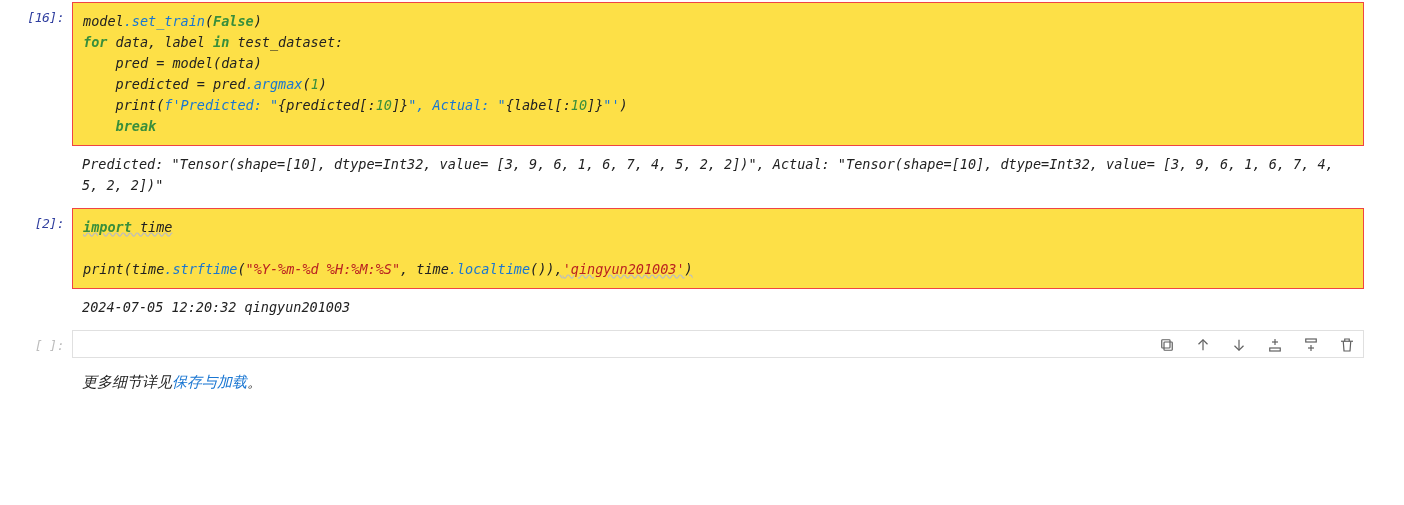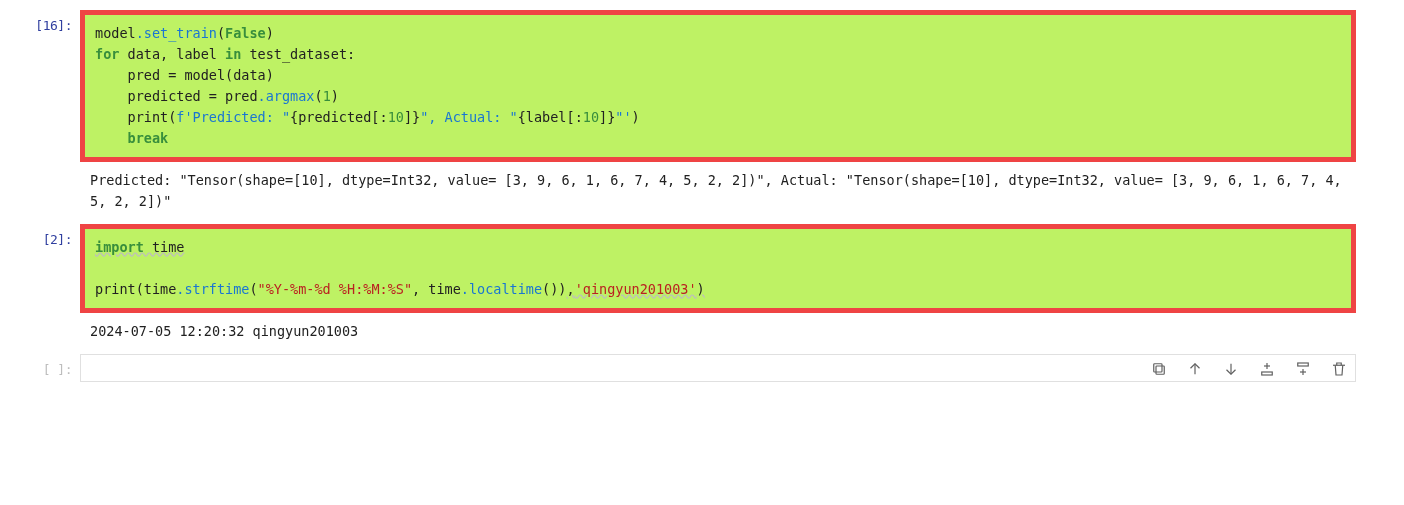--- a/index.html
+++ b/index.html
@@ -1,22 +1,22 @@
 <!DOCTYPE html>
 <html><head>
 <meta charset="utf-8">
 <style>
   * { box-sizing: border-box; }
   body { margin:0; padding:0; font-family: -apple-system, BlinkMacSystemFont, "Segoe UI", Helvetica, Arial, sans-serif; font-size:14px; color:#212121; background:#fff; width:1404px; }
-  .notebook { padding:8px; }
+  .notebook { padding:0;font-style:italic; }
   .cell { display:flex; align-items:flex-start; padding:2px 0 2px 0; }
   .prompt { flex:0 0 72px; text-align:right; padding:8px 8px 0 0; font-family: "SFMono-Regular", Consolas, "DejaVu Sans Mono", monospace; font-size:13px; color:#303F9F; letter-spacing:-0.5px; user-select:none; }
   .prompt.faded { color:#bdbdbd; }
   .cell-body { flex:1 1 auto; min-width:0; padding-right:40px; }
-  .code-input { background:#bef264; border:5px solid #ef4444; padding:8px 10px; font-family:"SFMono-Regular",Consolas,"DejaVu Sans Mono",monospace; font-size:13.5px; line-height:21px; white-space:pre; overflow-x:auto; color:#212121; }
+  .code-input { background:#fde047; border:1px solid #ef4444; padding:8px 10px; font-family:"SFMono-Regular",Consolas,"DejaVu Sans Mono",monospace; font-size:13.5px; line-height:21px; white-space:pre; overflow-x:auto; color:#212121; }
   .code-output { padding:8px 10px; font-family:"SFMono-Regular",Consolas,"DejaVu Sans Mono",monospace; font-size:13.5px; line-height:21px; white-space:pre-wrap; color:#212121; }
   .sp { display:inline; white-space:pre; }
   .tok-name     { color:#212121; }
   .tok-attr     { color:#1976D2; }
   .tok-kw       { color:#388E3C; font-weight:bold; }
   .tok-kwval    { color:#388E3C; font-weight:bold; }
   .tok-num      { color:#388E3C; }
   .tok-str      { color:#BA2121; }
   .tok-strint   { color:#212121; }
   .tok-fstr     { color:#1976D2; }
@@ -101,15 +101,20 @@
               <path d="M9 7V4h6v3"></path>
               <path d="M7 7l1 13h8l1-13"></path>
             </svg>
         </span>
       </div>
     </div>
   </div>
 
   <div class="cell">
     <div class="prompt"></div>
+    <div class="cell-body">
+      <div class="md">
+        <span>更多细节详见</span><a href="#">保存与加载</a><span>。</span>
+      </div>
+    </div>
   </div>
 
 </div>
 
 </body></html>

